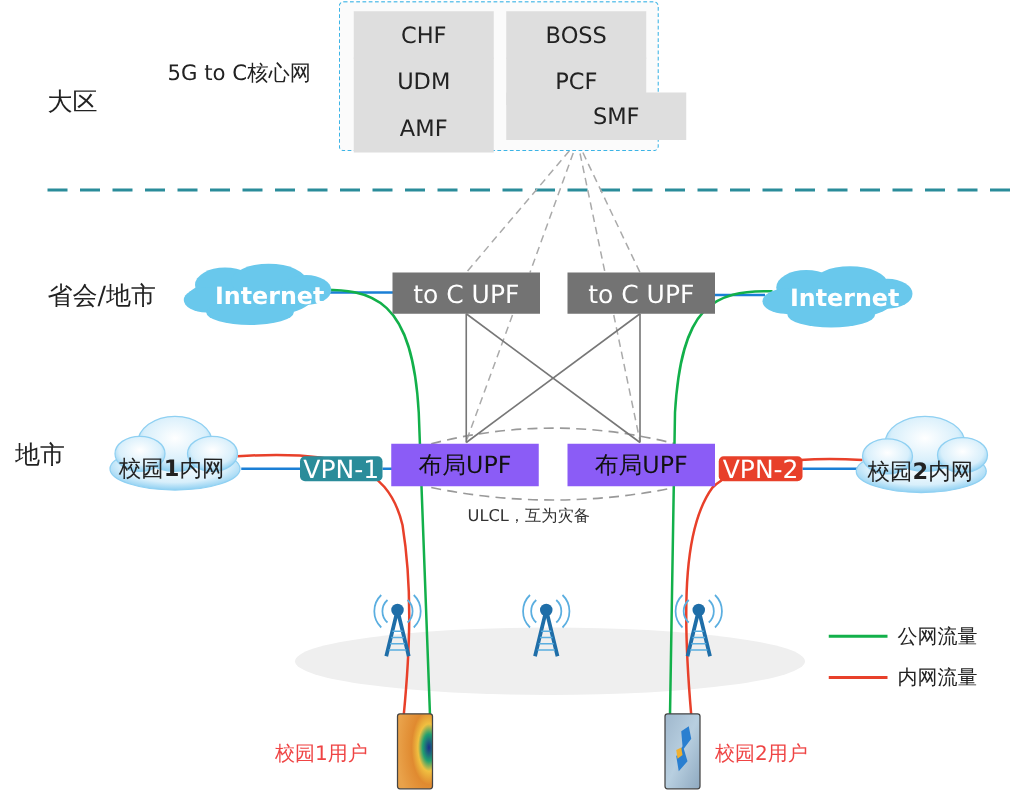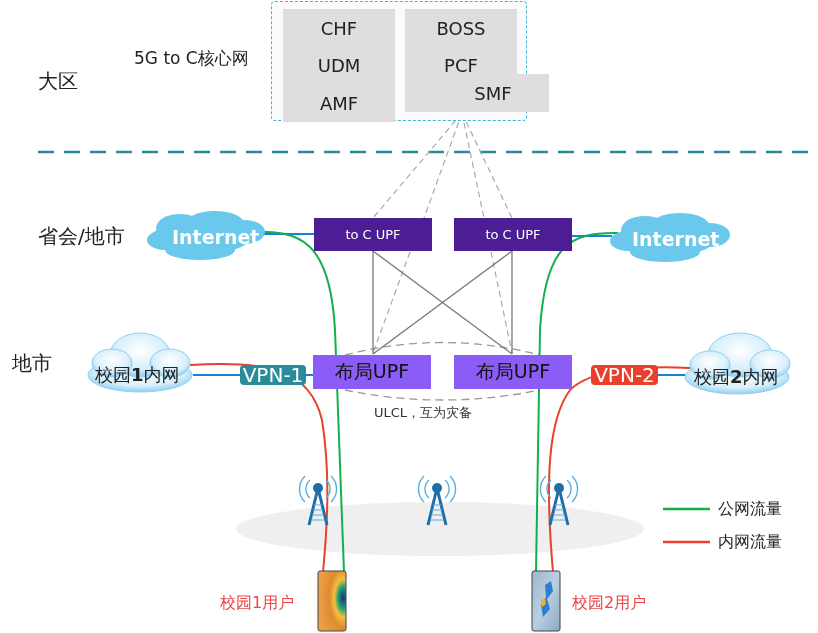--- a/index.html
+++ b/index.html
@@ -5,22 +5,22 @@
   html, body { margin:0; padding:0; background:#ffffff; }
   body { width:818px; height:633px; position:relative; overflow:hidden;
          font-family:"DejaVu Sans", sans-serif; color:#222; }
   .abs { position:absolute; }
   .region-label { font-size:20px; color:#222; white-space:nowrap; }
   .core-label { font-size:17px; color:#222; white-space:nowrap; }
   .core-box { position:absolute; left:271px; top:1px; width:256px; height:120px;
               border:1.5px dashed #3bb4e6; border-radius:4px; box-sizing:border-box; background:#fbfbfb; }
   .nf { position:absolute; width:112px; height:38px; background:#dedede;
         font-size:18px; color:#222; display:flex; align-items:center; justify-content:center; }
-  .upf-c { position:absolute; width:118px; height:33px; background:#4c1d95; color:#fff;
-           font-size:13px; display:flex; align-items:center; justify-content:center; }
+  .upf-c { position:absolute; width:118px; height:33px; background:#737373; color:#fff;
+           font-size:20px; display:flex; align-items:center; justify-content:center; }
   .upf-l { position:absolute; width:118px; height:34px; background:#8b5cf6; color:#111;
            font-size:19px; display:flex; align-items:center; justify-content:center; }
   .vpn { position:absolute; height:20px; color:#fff; font-size:20px; border-radius:4px;
          display:flex; align-items:center; justify-content:center; }
   .inet-text { position:absolute; color:#fff; font-weight:bold; font-size:19px; white-space:nowrap; }
   .campus-text { position:absolute; color:#222; font-size:18px; white-space:nowrap; }
   .note { position:absolute; font-size:13px; color:#333; white-space:nowrap; }
   .legend-text { position:absolute; font-size:16px; color:#222; white-space:nowrap;text-align:right; }
   .user-text { position:absolute; font-size:16px; color:#ef4444; white-space:nowrap; }
   svg { position:absolute; left:0; top:0; }
@@ -168,21 +168,21 @@
 
 <div class="upf-c" style="left:314px; top:218px;">to C UPF</div>
 <div class="upf-c" style="left:454px; top:218px;">to C UPF</div>
 
 <div class="upf-l" style="left:313px; top:355px;">布局UPF</div>
 <div class="upf-l" style="left:454px; top:355px;">布局UPF</div>
 
 <div class="note" style="left:374px; top:404px;">ULCL，互为灾备</div>
 
 <div class="vpn" style="left:240px; top:365px; width:66px; background:#2a8c9a;">VPN-1</div>
-<div class="vpn" style="left:575px; top:365px; width:67px; background:#e8402a;margin-left:16px;">VPN-2</div>
+<div class="vpn" style="left:575px; top:365px; width:67px; background:#e8402a;">VPN-2</div>
 
 <div class="campus-text" style="left:95px; top:363px;">
   <span>校园</span><b>1</b><span>内网</span>
 </div>
 <div class="campus-text" style="left:694px; top:365px;">
   <span>校园</span><b>2</b><span>内网</span>
 </div>
 
 <div class="user-text" style="left:220px; top:593px;">校园1用户</div>
 <div class="user-text" style="left:572px; top:593px;">校园2用户</div>

